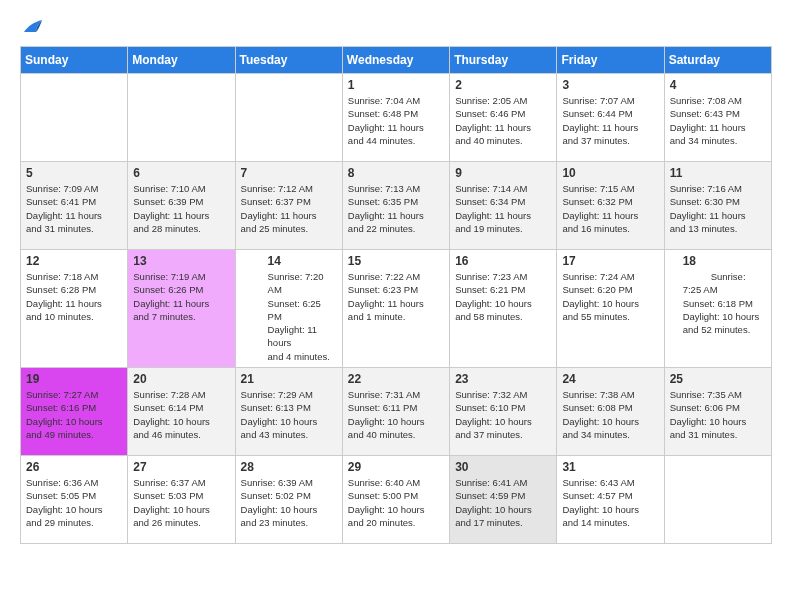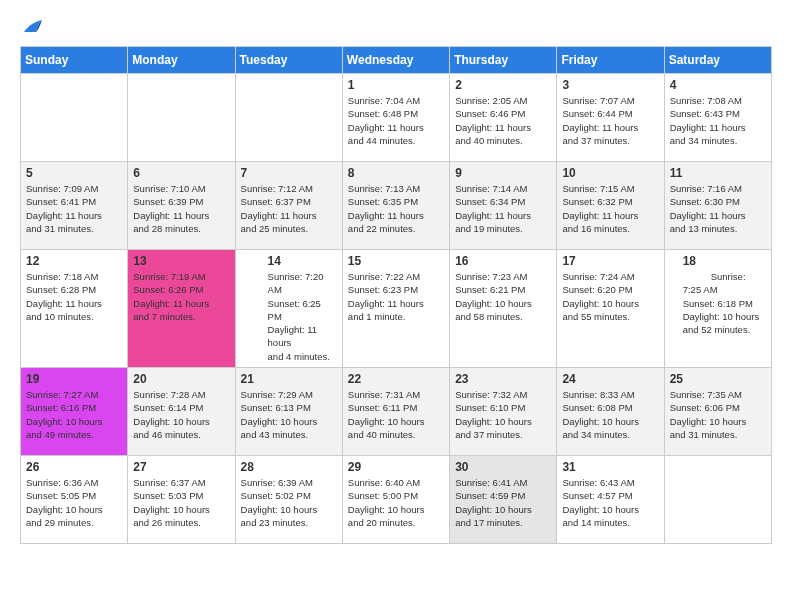--- a/index.html
+++ b/index.html
@@ -185,21 +185,21 @@
           <td style="background: rgb(242, 242, 242);"><span class="day-number">11</span><span class="day-info" style="white-space: pre-line;">Sunrise: 7:16 AM
 Sunset: 6:30 PM
 Daylight: 11 hours
 and 13 minutes.</span></td>
         </tr>
         <tr>
           <td style="background: rgb(255, 255, 255);"><span class="day-number">12</span><span class="day-info" style="white-space: pre-line;">Sunrise: 7:18 AM
 Sunset: 6:28 PM
 Daylight: 11 hours
 and 10 minutes.</span></td>
-          <td style="background: #ec4899;"><span class="day-number">13</span><span class="day-info" style="white-space: pre-line;">Sunrise: 7:19 AM
+          <td style="background: #f0abfc;"><span class="day-number">13</span><span class="day-info" style="white-space: pre-line;">Sunrise: 7:19 AM
 Sunset: 6:26 PM
 Daylight: 11 hours
 and 7 minutes.</span></td>
           <td style="background: rgb(255, 255, 255); padding-left: 32px;"><span class="day-number">14</span><span class="day-info" style="white-space: pre-line;">Sunrise: 7:20 AM
 Sunset: 6:25 PM
 Daylight: 11 hours
 and 4 minutes.</span></td>
           <td style="background: rgb(255, 255, 255);"><span class="day-number">15</span><span class="day-info" style="white-space: pre-line;">Sunrise: 7:22 AM
 Sunset: 6:23 PM
 Daylight: 11 hours
@@ -231,21 +231,21 @@
 Daylight: 10 hours
 and 43 minutes.</span></td>
           <td style="background: rgb(242, 242, 242);"><span class="day-number">22</span><span class="day-info" style="white-space: pre-line;">Sunrise: 7:31 AM
 Sunset: 6:11 PM
 Daylight: 10 hours
 and 40 minutes.</span></td>
           <td style="background: rgb(242, 242, 242);"><span class="day-number">23</span><span class="day-info" style="white-space: pre-line;">Sunrise: 7:32 AM
 Sunset: 6:10 PM
 Daylight: 10 hours
 and 37 minutes.</span></td>
-          <td style="background: rgb(242, 242, 242);"><span class="day-number">24</span><span class="day-info" style="white-space: pre-line;">Sunrise: 8:33 AM
+          <td style="background: rgb(242, 242, 242);"><span class="day-number">24</span><span class="day-info" style="white-space: pre-line;">Sunrise: 7:38 AM
 Sunset: 6:08 PM
 Daylight: 10 hours
 and 34 minutes.</span></td>
           <td style="background: rgb(242, 242, 242);"><span class="day-number">25</span><span class="day-info" style="white-space: pre-line;">Sunrise: 7:35 AM
 Sunset: 6:06 PM
 Daylight: 10 hours
 and 31 minutes.</span></td>
         </tr>
         <tr>
           <td style="background: rgb(255, 255, 255);"><span class="day-number">26</span><span class="day-info" style="white-space: pre-line;">Sunrise: 6:36 AM

